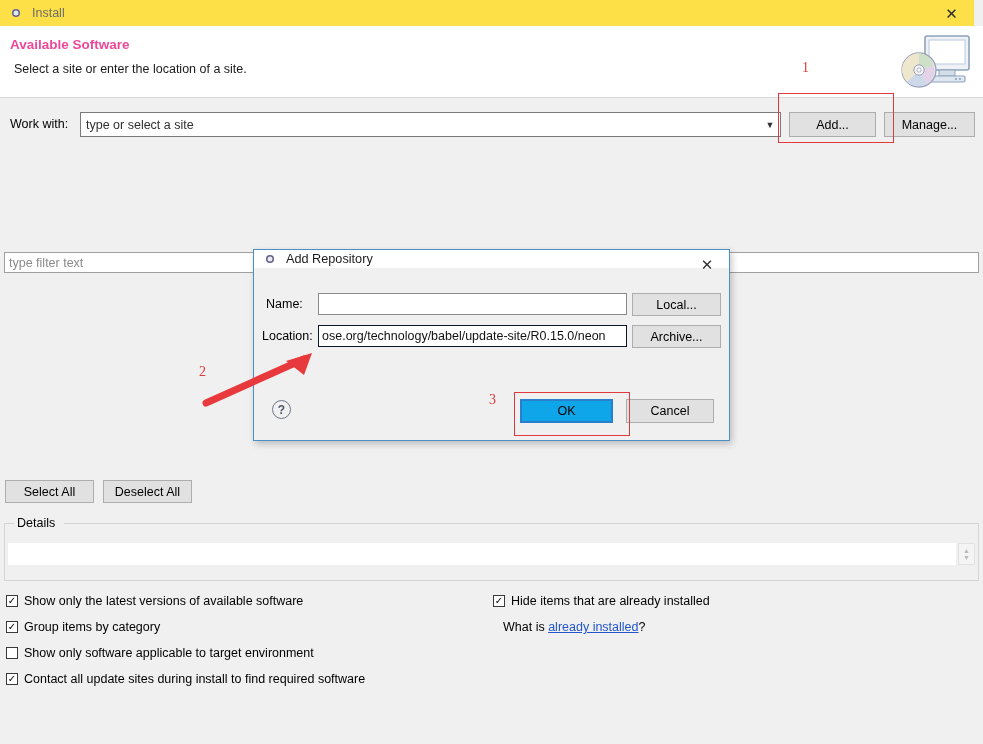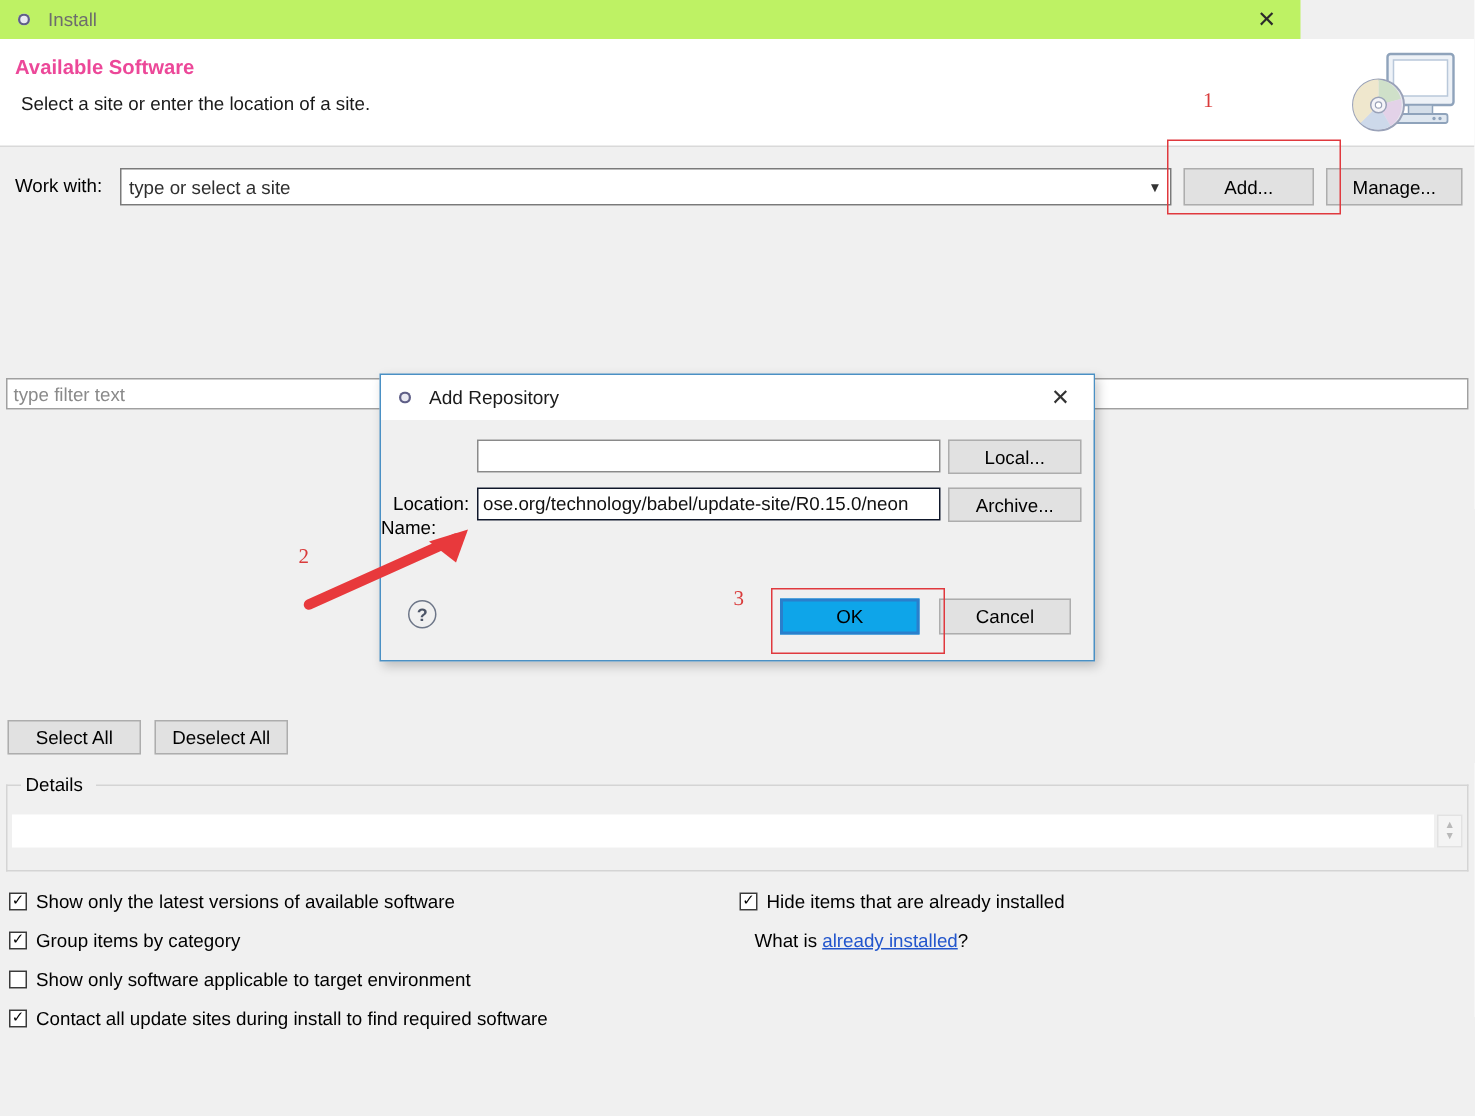--- a/index.html
+++ b/index.html
@@ -10,22 +10,22 @@
     overflow: hidden;
     background: #ffffff;
     font-family: "Liberation Sans", "DejaVu Sans", sans-serif;
     font-size: 12.5px;
     color: #000000;
   }
   #root { position: relative; width: 983px; height: 744px; background:#f0f0f0; }
 
   
   .titlebar {
-    position:absolute; left:0; top:0; width:867px; height:26px;
-    background:#bef264;
+    position:absolute; left:0; top:0; width:974px; height:26px;
+    background:#fde047;
     display:flex; align-items:center;
   }
   .titlebar .tb-icon { margin-left:8px; width:16px; height:16px; position:relative; }
   .titlebar .tb-title {
     margin-left:8px; font-size:12.5px; color:#6d6d6d;
   }
   .tb-close {
     position:absolute; right:0; top:0; width:45px; height:26px;
     display:flex; align-items:center; justify-content:center;
     color:#2b2b2b; font-size:15px; line-height:1;
@@ -151,32 +151,32 @@
   .whatis { position:absolute; left:503px; top:521px; font-size:12.5px; }
   .whatis a { color:#2255cc; text-decoration:underline; }
 
   
   .modal {
     position:absolute; left:253px; top:249px; width:477px; height:192px;
     background:#f0f0f0; border:1px solid #4a90c4;
     box-shadow: 2px 3px 7px rgba(0,0,0,0.22);
   }
   .modal-title {
-    height:30px; background:#ffffff; position:relative;
+    height:18px; background:#ffffff; position:relative;
     display:flex; align-items:center;
   }
   .modal-title .m-ico { margin-left:8px; width:16px; height:16px; }
   .modal-title .m-text { margin-left:8px; font-size:12.7px; color:#1b1b1b; }
   .m-close {
     position:absolute; right:4px; top:0; width:36px; height:30px;
     display:flex; align-items:center; justify-content:center;
     font-size:15px; color:#333;
   }
   .m-lbl { position:absolute; font-size:12.5px; color:#000; }
-  .m-lbl-name { left:0; top:47px;margin-top:48px; }
+  .m-lbl-name { left:12px; top:47px; }
   .m-lbl-loc  { left:8px; top:79px; }
   .m-input {
     position:absolute; background:#fff; border:1px solid #8a8a8a;
     display:flex; align-items:center; font-size:12.5px; color:#111;
     padding-left:3px; overflow:hidden; white-space:nowrap;
   }
   .m-input-name { left:64px; top:43px; width:309px; height:22px; }
   .m-input-loc  { left:64px; top:75px; width:309px; height:22px; border:1px solid #0f172a; }
   .btn-local   { position:absolute; left:378px; top:43px; width:89px; height:23px; }
   .btn-archive { position:absolute; left:378px; top:75px; width:89px; height:23px; }

